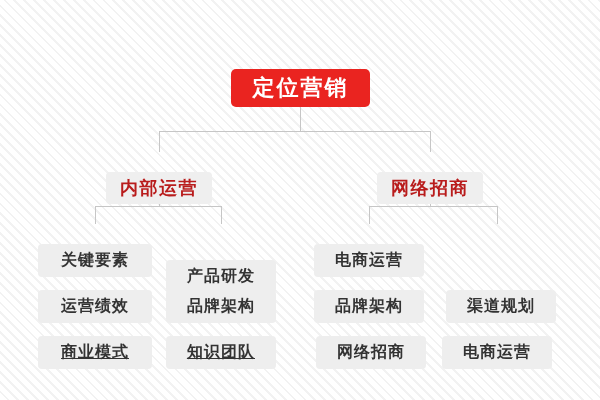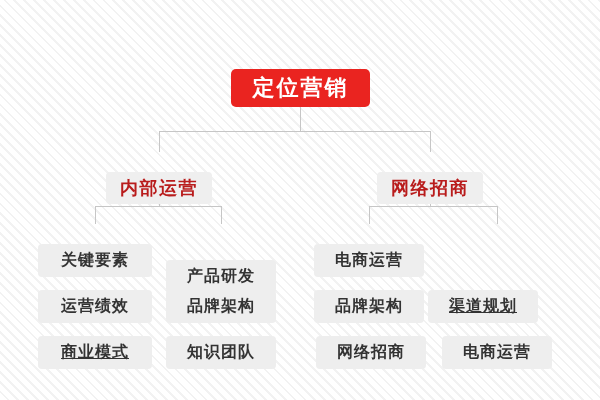--- a/index.html
+++ b/index.html
@@ -102,22 +102,22 @@
   <div class="node node-branch" style="left:106px; top:152px; width:106px; height:32px;">内部运营</div>
 
   <div class="node node-branch" style="left:377px; top:152px; width:106px; height:32px;">网络招商</div>
 
   <div class="node node-leaf" style="left:38px; top:224px; width:114px; height:33px;">关键要素</div>
   <div class="node node-leaf" style="left:38px; top:270px; width:114px; height:33px;font-family:Liberation Mono, monospace;">运营绩效</div>
   <div class="node node-leaf" style="left:38px; top:316px; width:114px; height:33px;text-decoration:underline;">商业模式</div>
 
   <div class="node node-leaf" style="left:166px; top:240px; width:110px; height:33px;">产品研发</div>
   <div class="node node-leaf" style="left:166px; top:270px; width:110px; height:33px;">品牌架构</div>
-  <div class="node node-leaf" style="left:166px; top:316px; width:110px; height:33px;">知识团队</div>
+  <div class="node node-leaf" style="left:166px; top:316px; width:110px; height:33px;text-decoration:underline;">知识团队</div>
 
   <div class="node node-leaf" style="left:314px; top:224px; width:110px; height:33px;">电商运营</div>
   <div class="node node-leaf" style="left:314px; top:270px; width:110px; height:33px;">品牌架构</div>
   <div class="node node-leaf" style="left:316px; top:316px; width:110px; height:33px;">网络招商</div>
 
-  <div class="node node-leaf" style="left:428px; top:270px; width:110px; height:33px;text-decoration:underline;">渠道规划</div>
+  <div class="node node-leaf" style="left:446px; top:270px; width:110px; height:33px;">渠道规划</div>
   <div class="node node-leaf" style="left:442px; top:316px; width:110px; height:33px;text-align:center;">电商运营</div>
 
 </div>
 
 </body></html>

